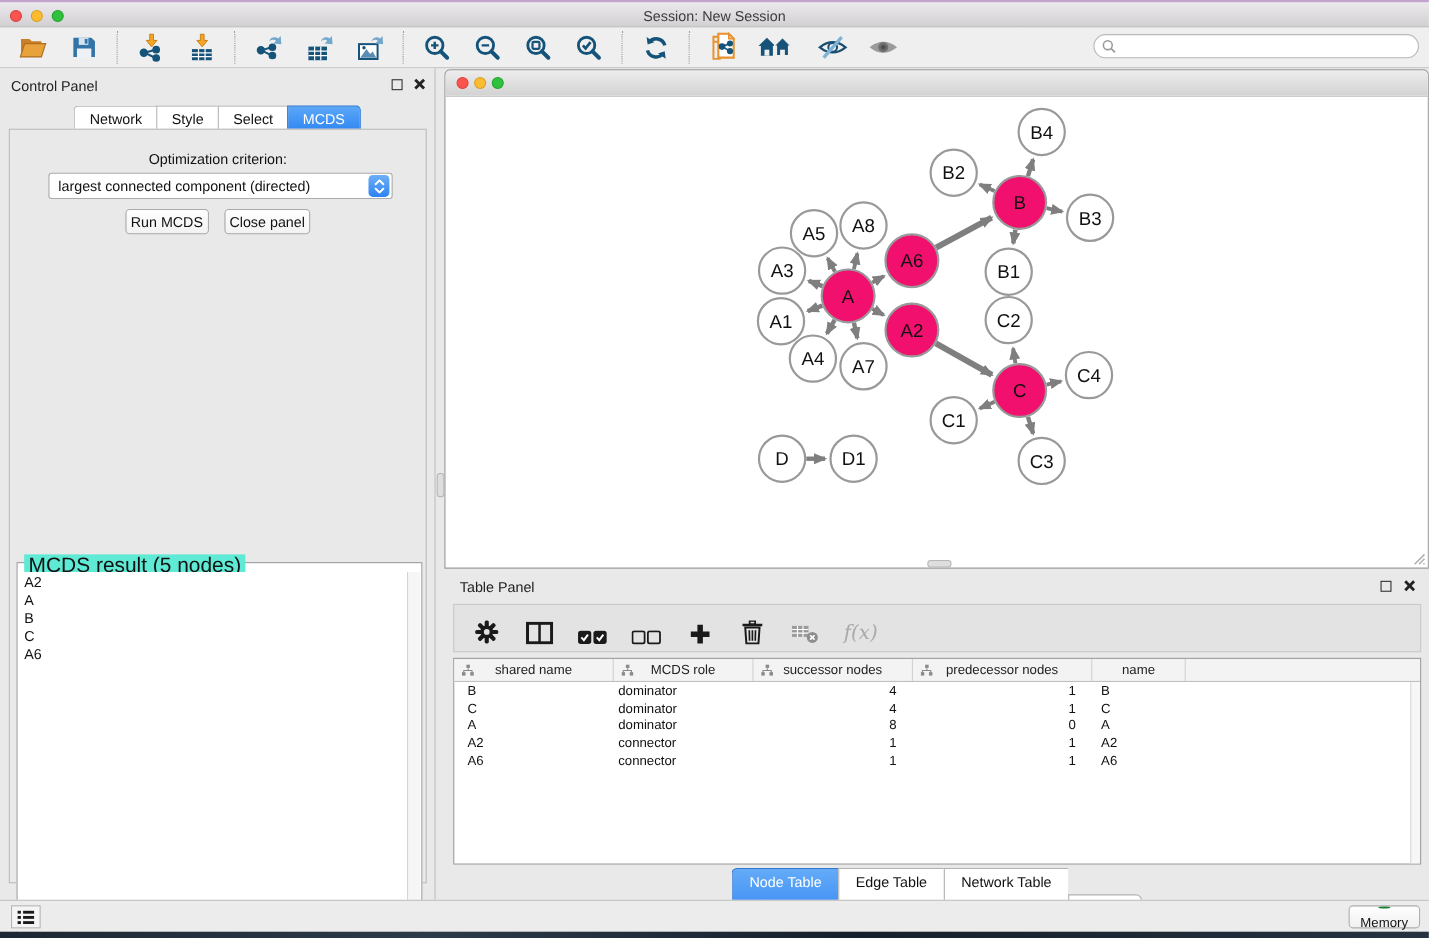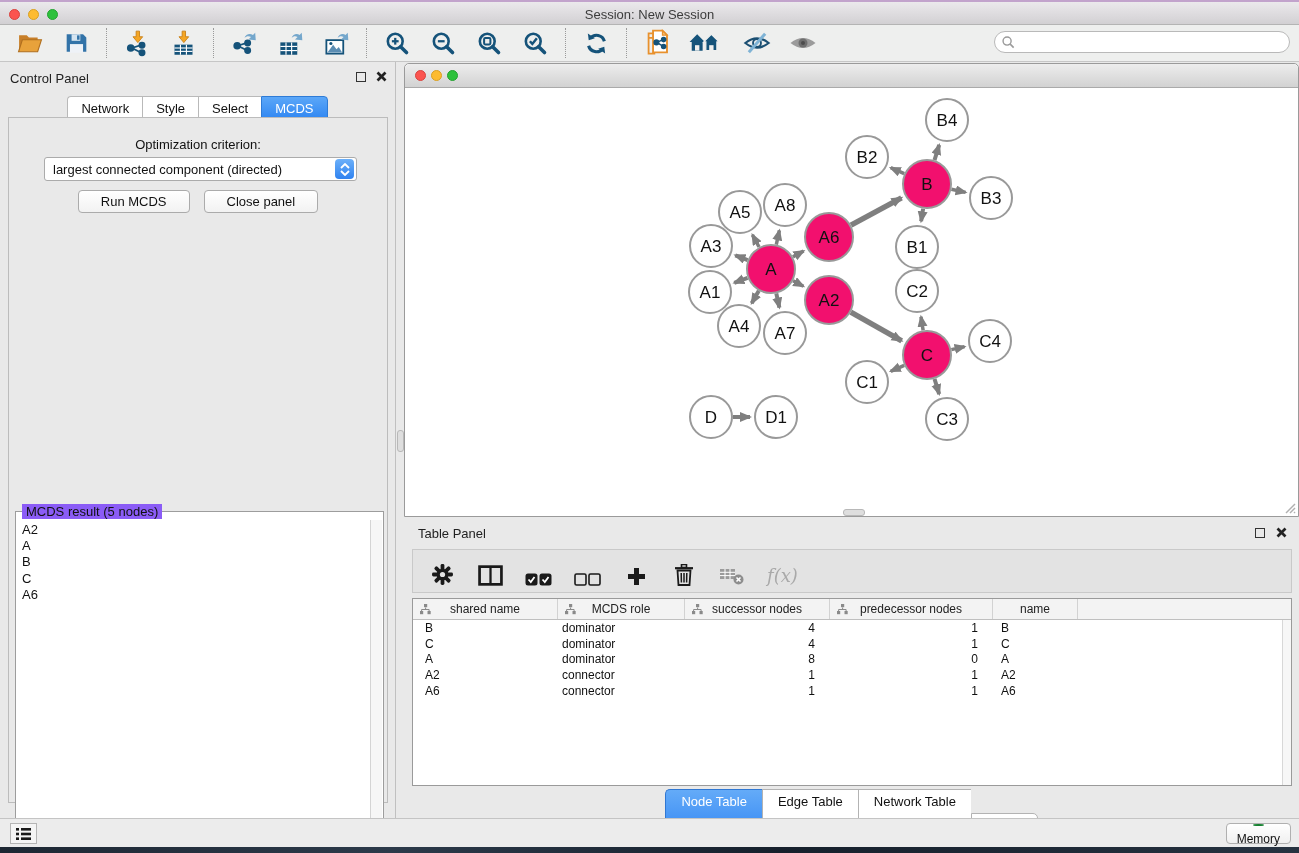--- a/index.html
+++ b/index.html
@@ -45,25 +45,25 @@
     border:1px solid #bcbcbc; background:#e9e9e9; }
   .opt-label { position:absolute; left:0; right:0; top:19px; text-align:center; font-size:13px; color:#111; }
   .criterion-select { position:absolute; left:35px; top:39px; width:313px; height:24px;
     background:#fff; border:1px solid #ababab; border-radius:3px; display:flex; align-items:center; }
   .criterion-select .val { flex:1; font-size:13px; padding-left:8px; color:#111; white-space:nowrap; }
   .spinner { width:19px; height:20px; margin-right:2px; border-radius:4px;
     background:linear-gradient(#6cb0f9,#2f82f0); display:flex; flex-direction:column;
     align-items:center; justify-content:center; gap:1px; }
   .btn-row { position:absolute; left:0; right:0; top:72px; display:flex; justify-content:center; gap:14px; }
   .mac-btn { font-size:13px; color:#111; background:linear-gradient(#ffffff,#f2f2f2);
-    border:1px solid #ababab; border-radius:4px; padding:3px 22px; font-family:"Liberation Sans",sans-serif; }
+    border:1px solid #ababab; border-radius:4px; padding:3px 4px; font-family:"Liberation Sans",sans-serif; }
   .result-box { position:absolute; left:6px; top:393px; width:369px; height:344px;
     border:1px solid #9d9d9d; background:#fff; }
-  .result-legend { position:absolute; top:-8px; left:6px; background:#8b5cf6;
-    font-size:13px; padding:0 4px; color:#111; }
+  .result-legend { position:absolute; top:-8px; left:6px; background:#5eead4;
+    font-size:19px; padding:0 4px; color:#111; }
   .result-list { position:absolute; left:1px; top:8px; bottom:1px; right:13px; background:#fff;
     padding-top:2px; }
   .result-item { font-size:13px; line-height:16.2px; padding-left:5px; color:#111; }
   .result-scroll { position:absolute; top:8px; bottom:1px; right:1px; width:12px;
     background:#f6f6f6; border-left:1px solid #d4d4d4; }
 
   
   .network-window { position:absolute; left:404px; top:63px; width:895px; height:454px;
     background:#fff; border:1px solid #9a9a9a; border-radius:5px 5px 0 0; }
   .nw-titlebar { position:relative; height:24px; background:linear-gradient(#ededed,#d2d2d2);

